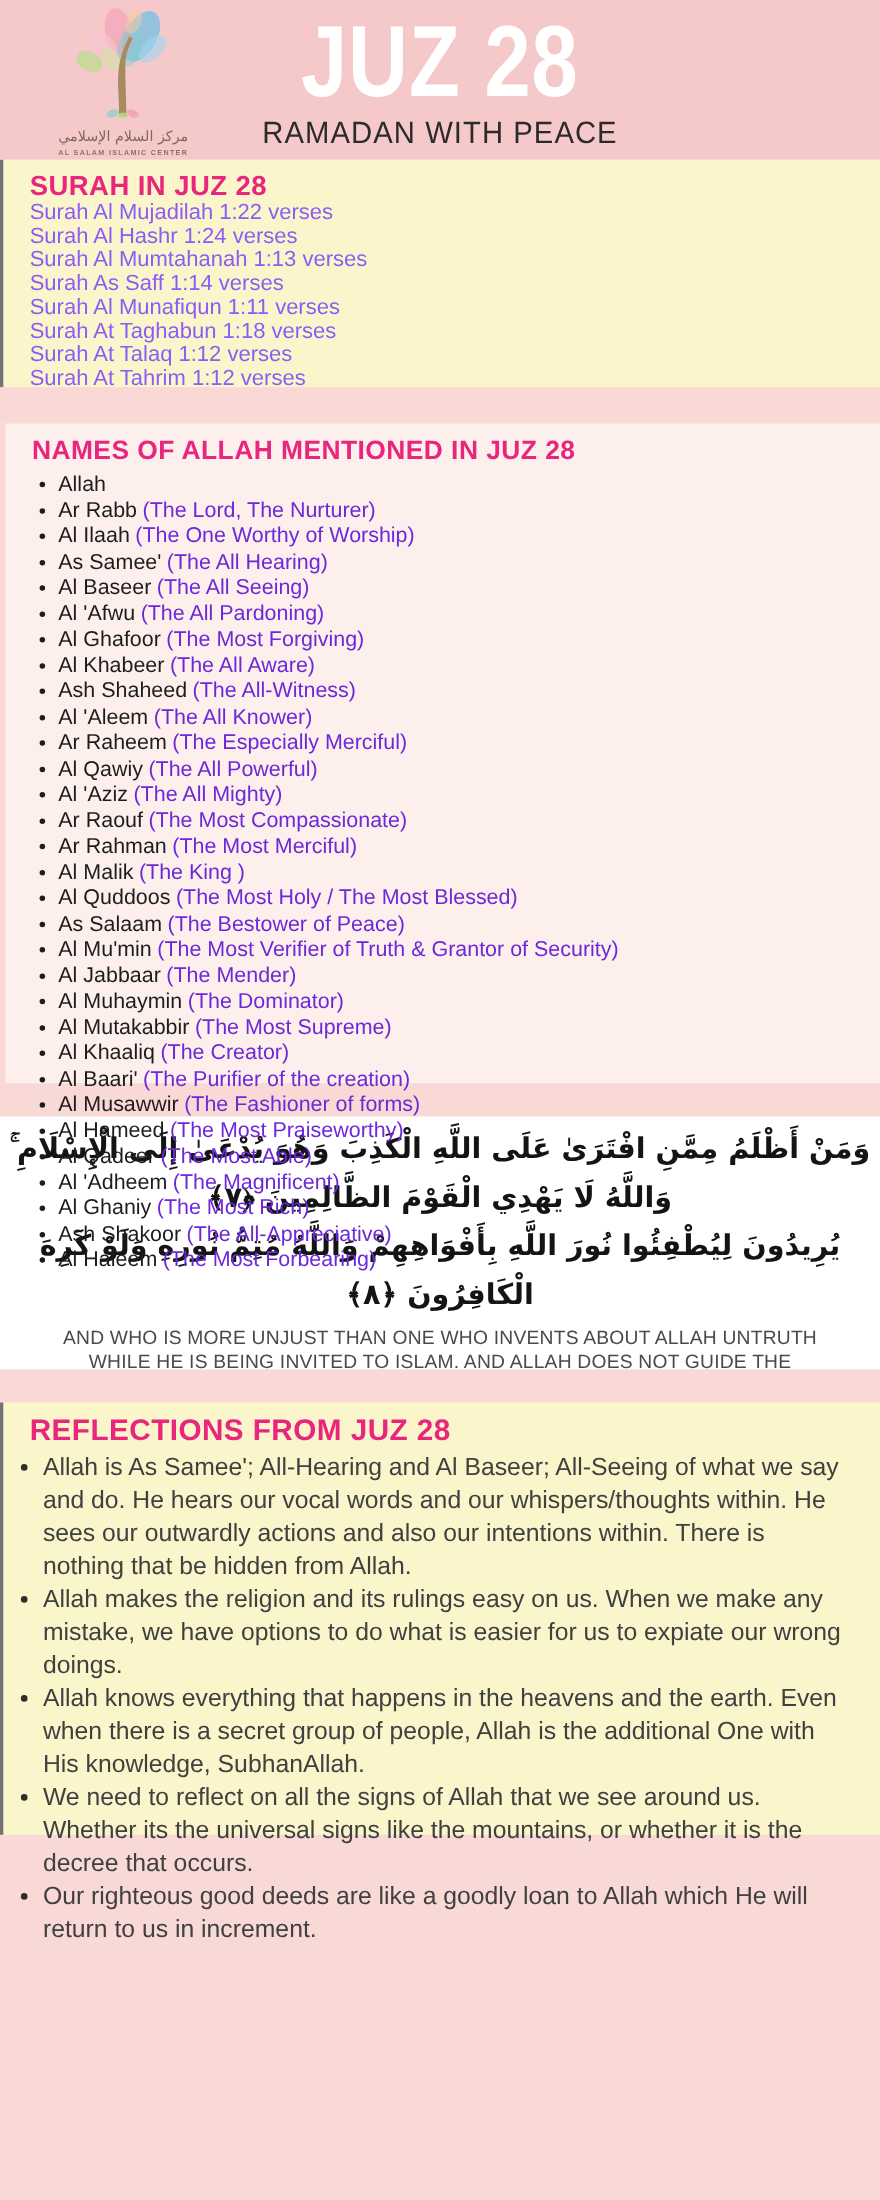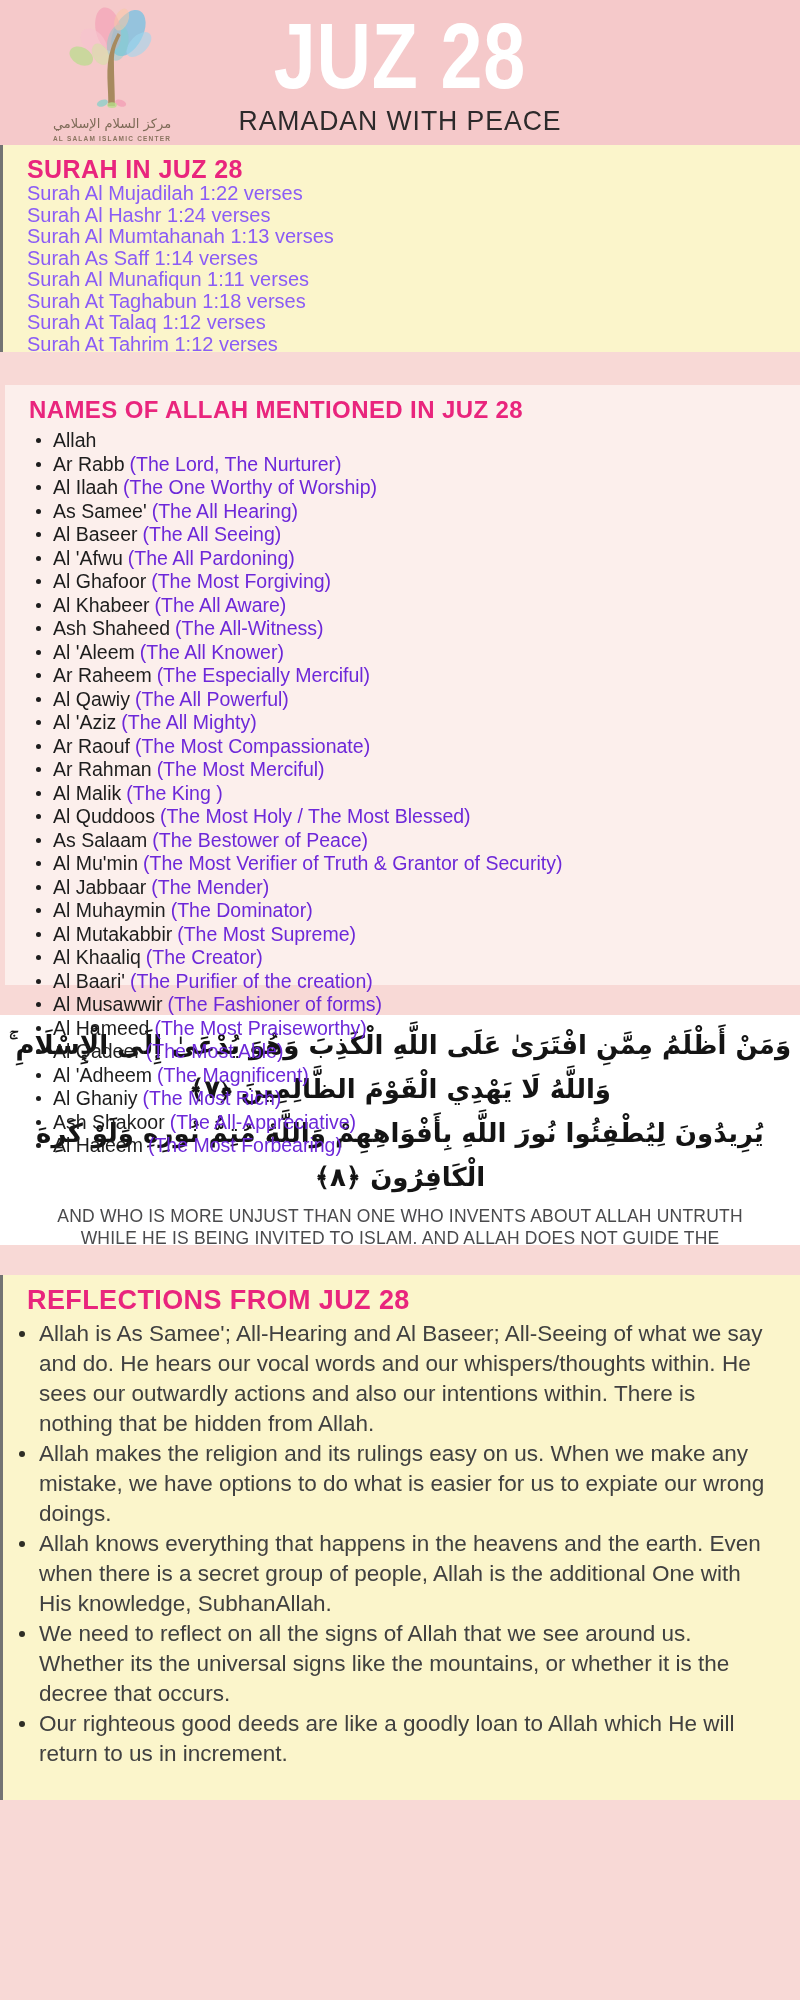--- a/index.html
+++ b/index.html
@@ -67,21 +67,21 @@
     direction:rtl; font-family:"DejaVu Sans", sans-serif;
     font-size:26px; line-height:44px; color:#141414; font-weight:bold;
   }
   .translation{
     margin:6px auto 0; width:740px; font-size:17.5px; line-height:22px;
     color:#4a4a4c; letter-spacing:0.2px;
   }
   .citation{ margin-top:4px; font-size:20px; color:#ee3f90; letter-spacing:0.6px; }
 
   
-  .reflections{ height:525px; padding:8px 26px 0 12px; }
+  .reflections{ height:393px; padding:8px 26px 0 12px; }
   .reflections h2{ font-size:27px; line-height:34px; margin-bottom:2px; margin-left:12px; }
   .reflections li{
     list-style:none; position:relative; padding-left:24px;
     font-size:22.5px; line-height:30px; color:#404040;
   }
   .reflections li::before{
     content:""; position:absolute; left:4px; top:12px;
     width:6px; height:6px; border-radius:50%; background:#2e2e26;
   }
 </style>

